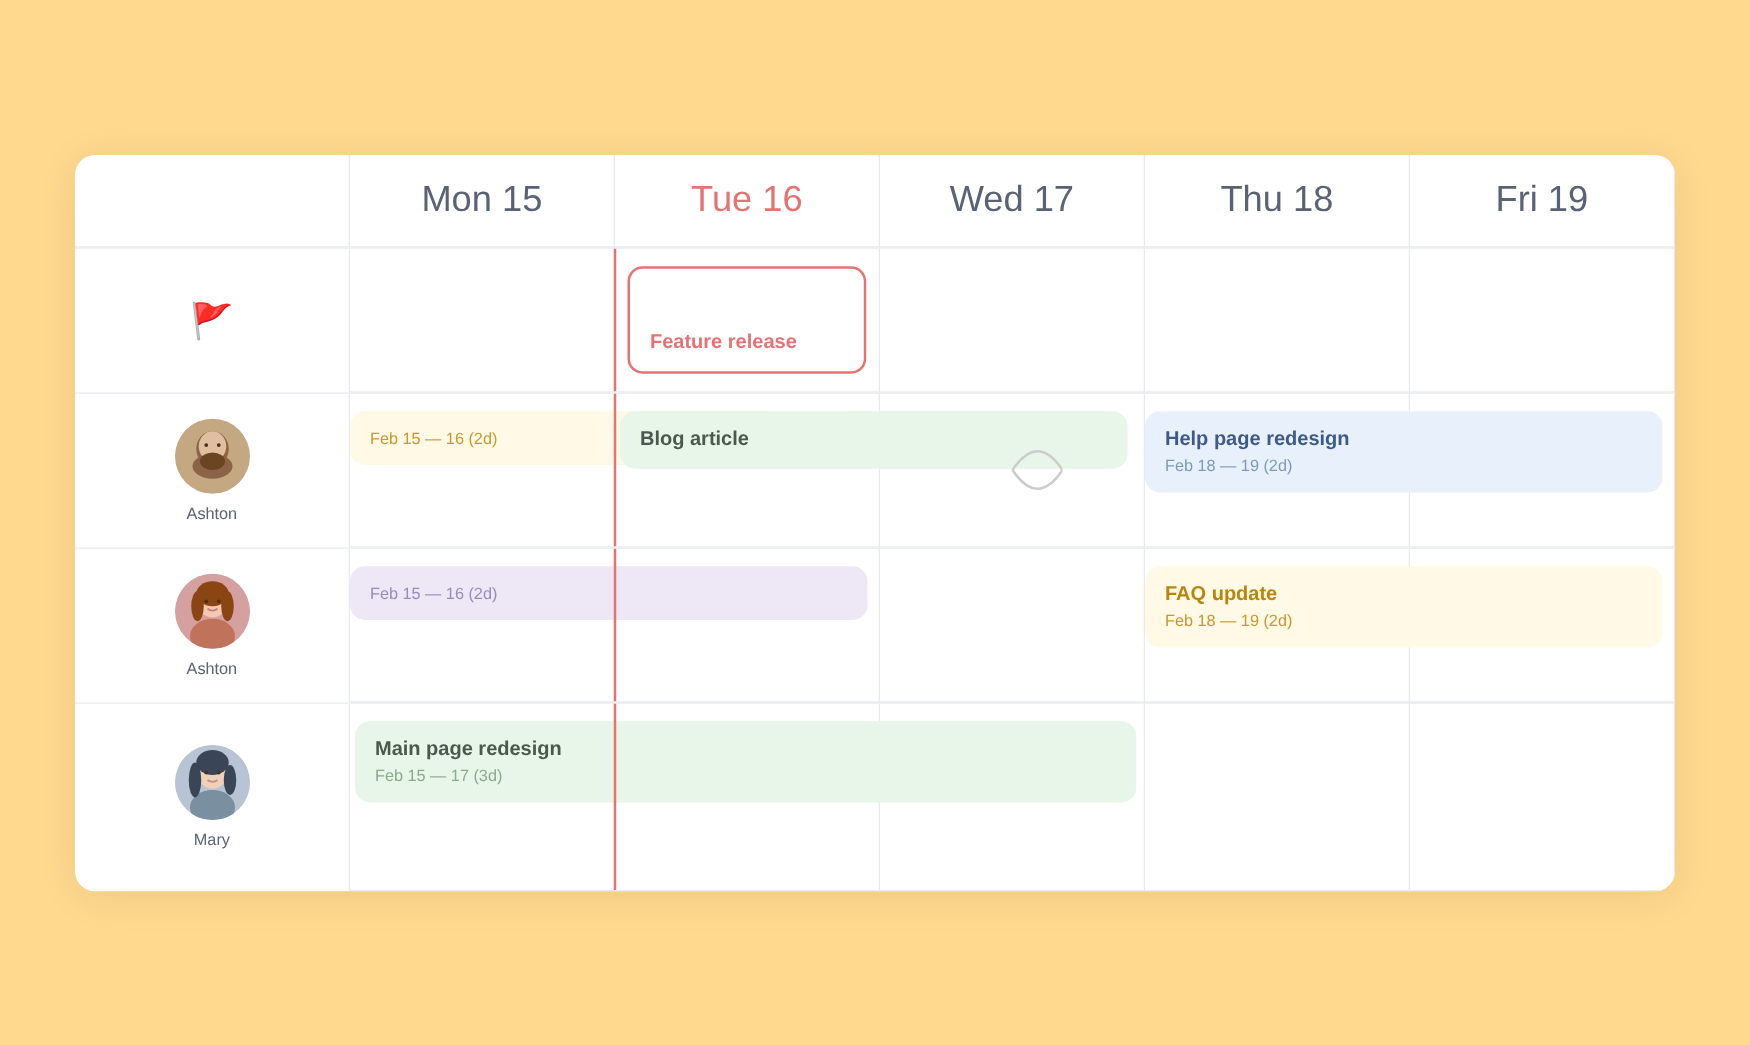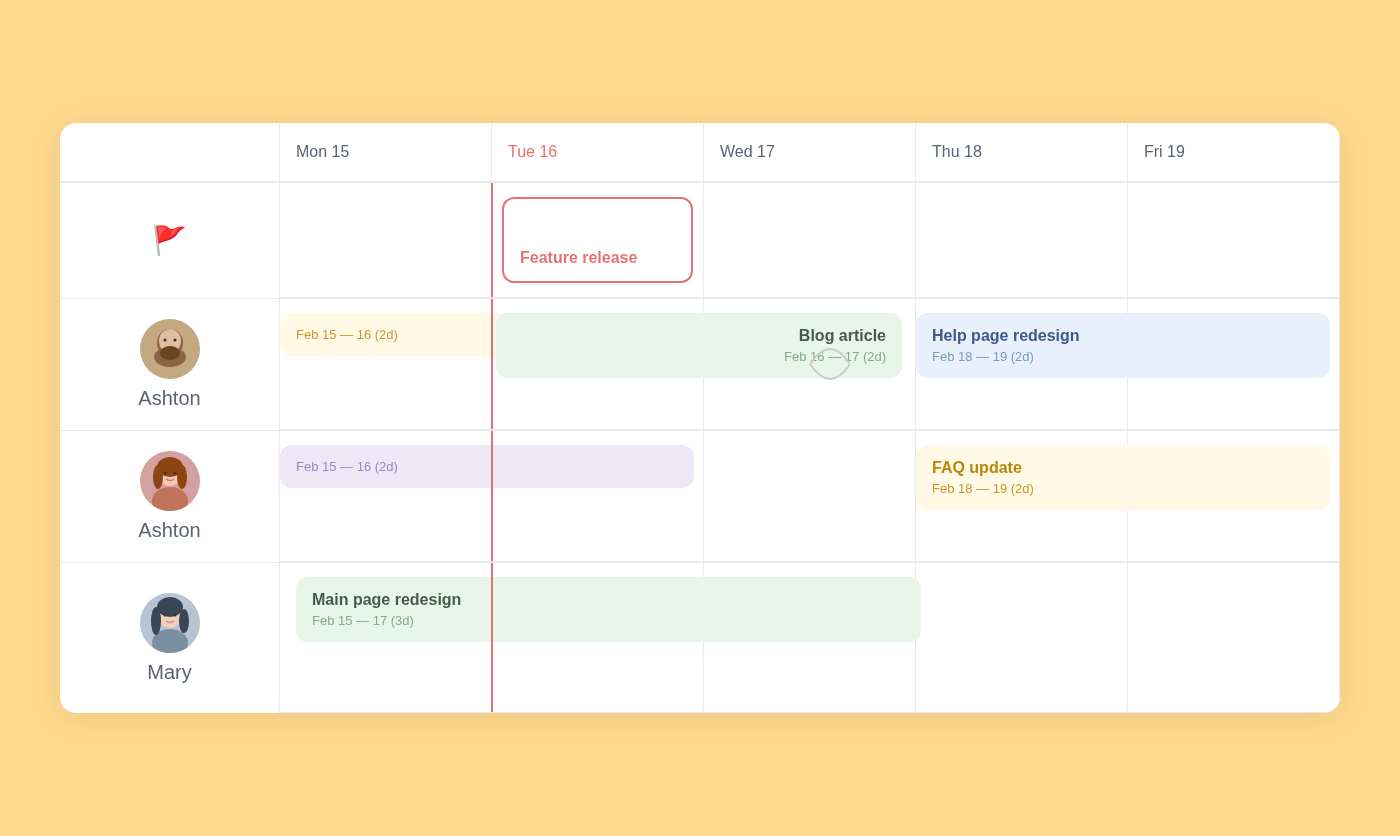--- a/index.html
+++ b/index.html
@@ -15,21 +15,22 @@
     .calendar-wrapper {
       background: #fff;
       border-radius: 16px;
       overflow: hidden;
       width: 1280px;
       box-shadow: 0 4px 32px rgba(0,0,0,0.08);
     }
     
     .header-cell {
       padding: 20px 16px;
-      font-size: 16px;
+      text-align: center;
+      font-size: 29px;
       font-weight: 500;
       color: #5a6275;
       border-bottom: 1px solid #e8eaf0;
       border-right: 1px solid #e8eaf0;
     }
     .header-cell.empty {
       border-right: 1px solid #e8eaf0;
     }
     .header-cell.active {
       color: #e57373;
@@ -40,21 +41,21 @@
       border-radius: 50%;
       overflow: hidden;
       margin-bottom: 8px;
       background: #ccc;
     }
     .avatar svg {
       width: 100%;
       height: 100%;
     }
     .person-name {
-      font-size: 20px;
+      font-size: 13px;
       color: #5a6275;
       font-weight: 400;
     }
     .flag-icon {
       font-size: 28px;
       color: #e57373;
     }
     
     .day-cell {
       border-bottom: 1px solid #e8eaf0;
@@ -212,25 +213,24 @@
       <span class="person-name">Ashton</span>
     </div>
     <div class="days-col" style="position:relative;">
 
       <div class="day-cell" style="overflow:visible;position:relative;">
         <div class="task-card yellow" style="position:absolute;left:0;top:10px;width:calc(200% - 8px);z-index:1;">
           <span class="task-dates">Feb 15  —  16 (2d)</span>
         </div>
       </div>
 
-      <div class="day-cell" style="overflow:visible;position:relative;text-align:right;">
+      <div class="day-cell" style="overflow:visible;position:relative;">
         <div style="position:absolute;top:0;left:-1px;width:2px;height:100%;background:#e57373;z-index:3;"></div>
         <div class="task-card green" style="position:absolute;left:4px;top:10px;width:calc(200% - 16px);z-index:2;">
           <span class="task-title">Blog article</span>
-          <span class="task-dates">Feb 16  —  17 (2d)</span>
         </div>
       </div>
 
       <div class="day-cell">
 
         <svg width="80" height="80" style="position:absolute;top:calc(50% - 40px);left:calc(50% - 40px);z-index:3;">
           <path d="M 40 40 Q 60 10 80 40" stroke="#ccc" stroke-width="2" fill="none"></path>
           <path d="M 40 40 Q 60 70 80 40" stroke="#ccc" stroke-width="2" fill="none"></path>
         </svg>
       </div>
@@ -303,21 +303,21 @@
           <circle cx="25" cy="22" r="1.5" fill="#4a3020"></circle>
           <circle cx="35" cy="22" r="1.5" fill="#4a3020"></circle>
           <path d="M 26 28 Q 30 31 34 28" stroke="#c09080" stroke-width="1.5" fill="none"></path>
         </svg>
       </div>
       <span class="person-name">Mary</span>
     </div>
     <div class="days-col" style="position:relative;min-height:150px;">
 
       <div class="day-cell" style="overflow:visible;position:relative;min-height:150px;">
-        <div class="task-card green" style="position:absolute;left:16px;top:10px;width:calc(300% - 8px);z-index:1;">
+        <div class="task-card green" style="position:absolute;left:4px;top:10px;width:calc(300% - 8px);z-index:1;">
           <span class="task-title">Main page redesign</span>
           <span class="task-dates">Feb 15  —  17 (3d)</span>
         </div>
       </div>
 
       <div class="day-cell" style="position:relative;min-height:150px;">
         <div style="position:absolute;top:0;left:-1px;width:2px;height:100%;background:#e57373;z-index:3;"></div>
       </div>
 
       <div class="day-cell" style="min-height:150px;"></div>

